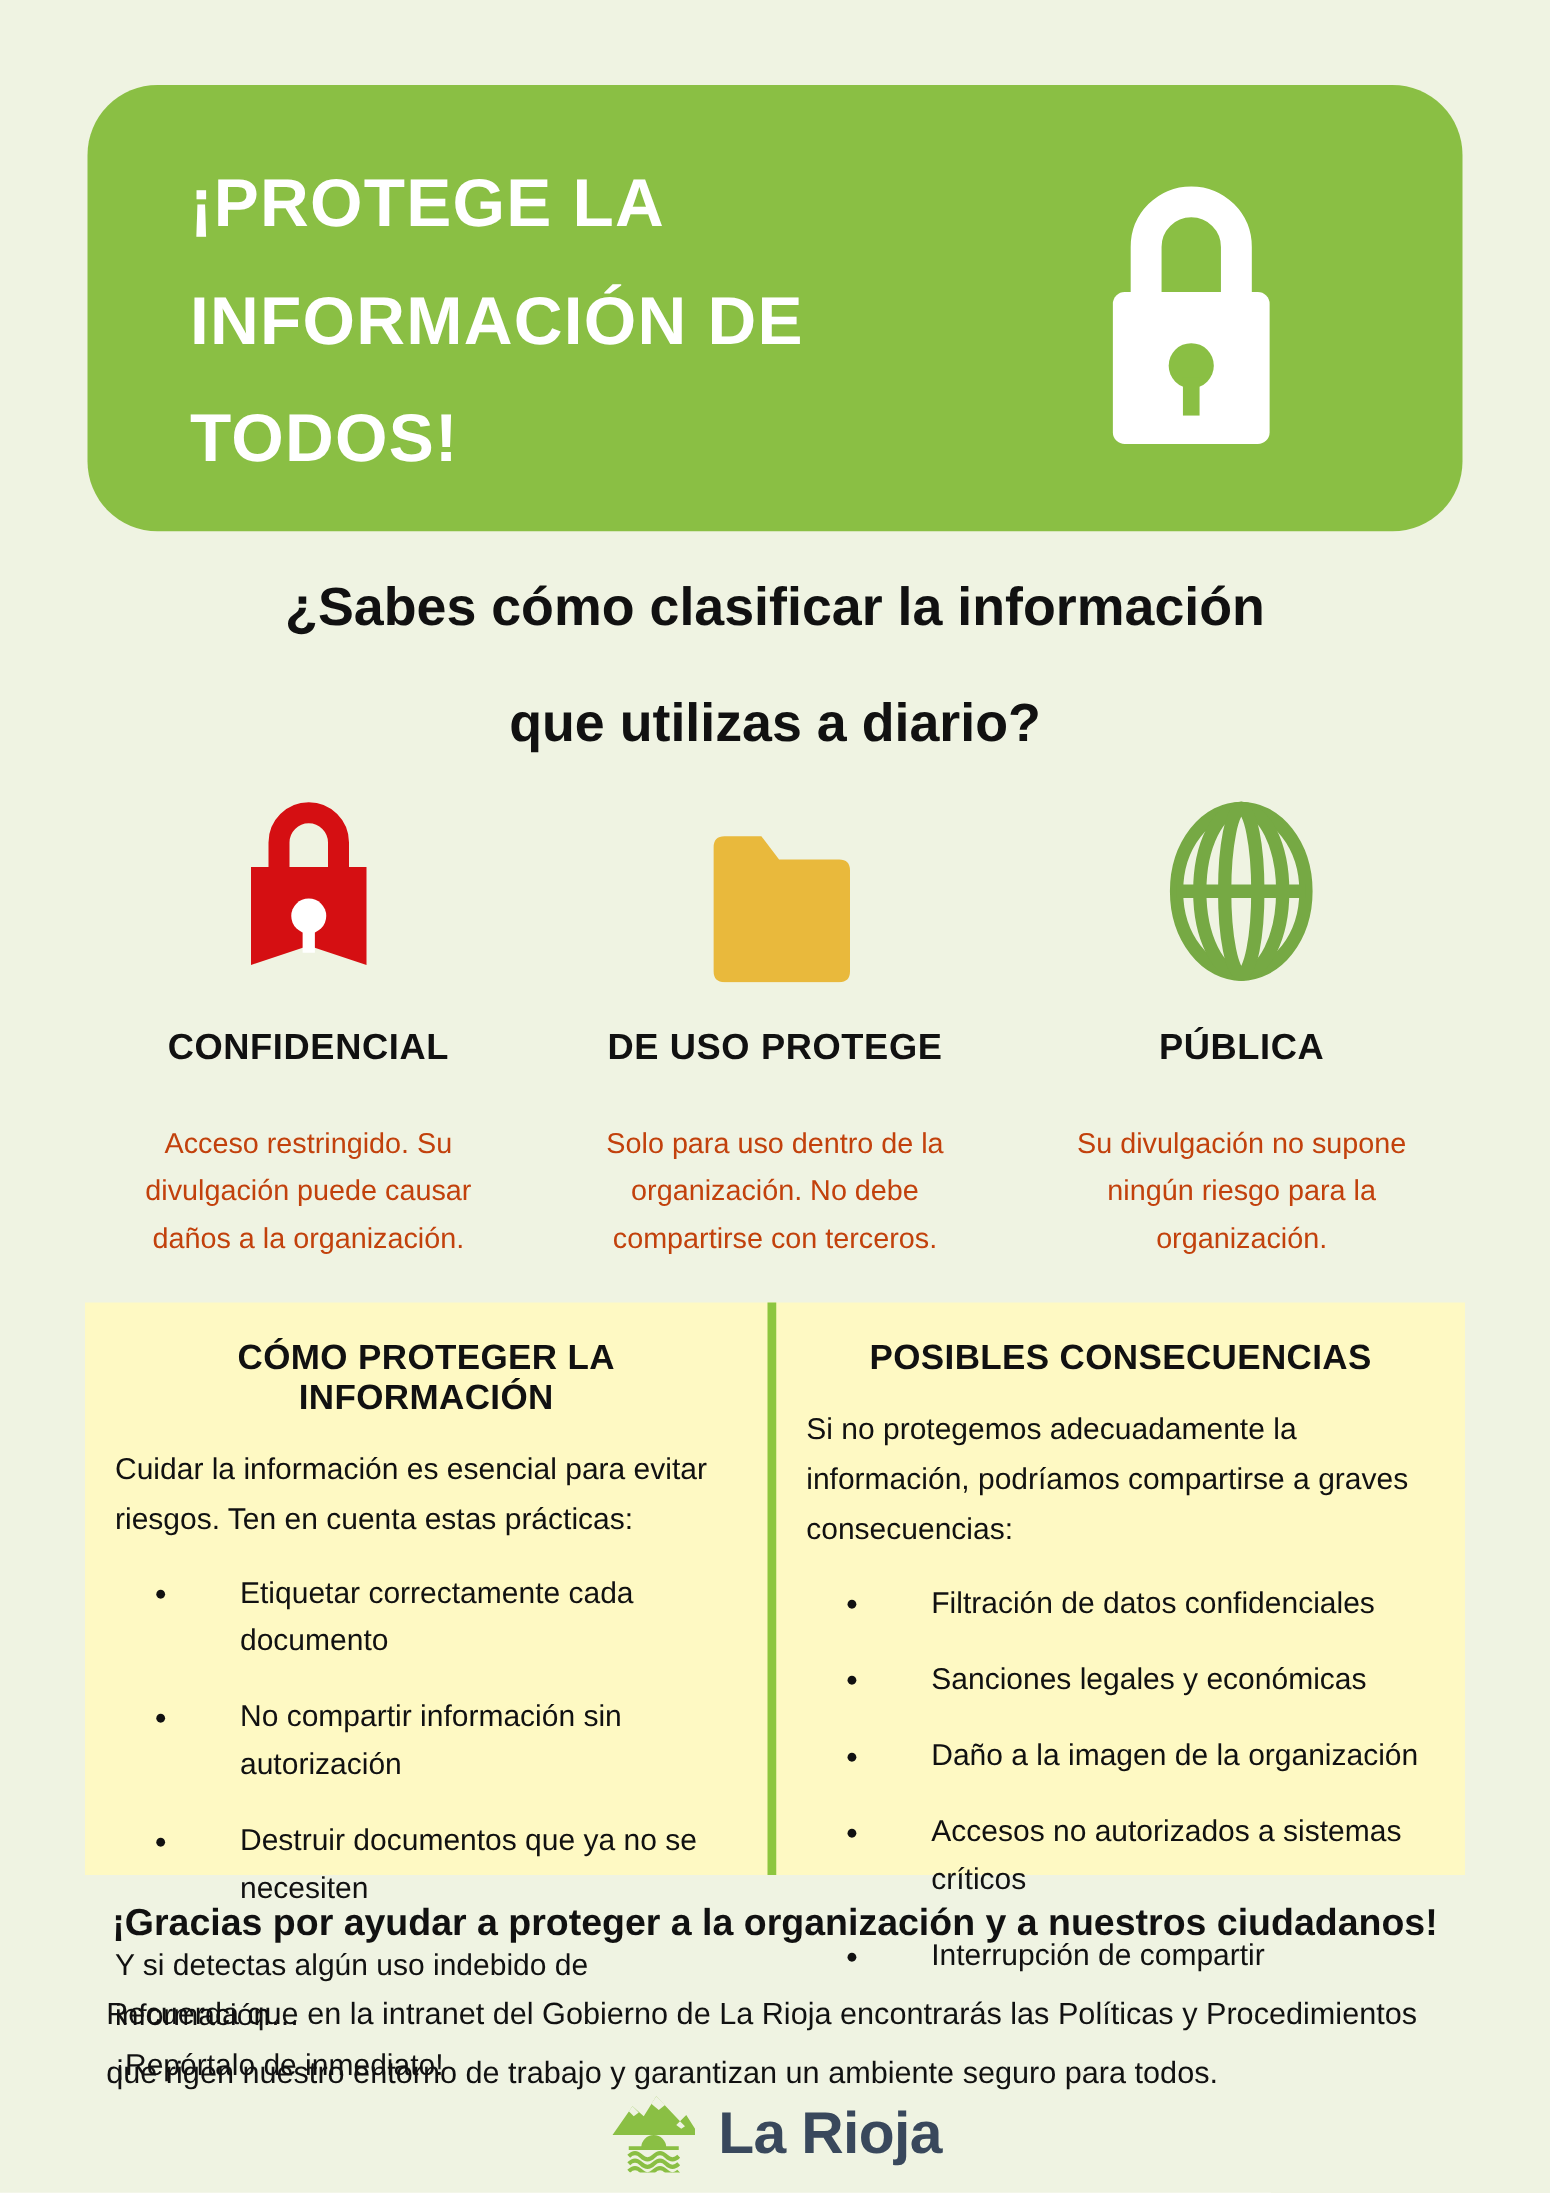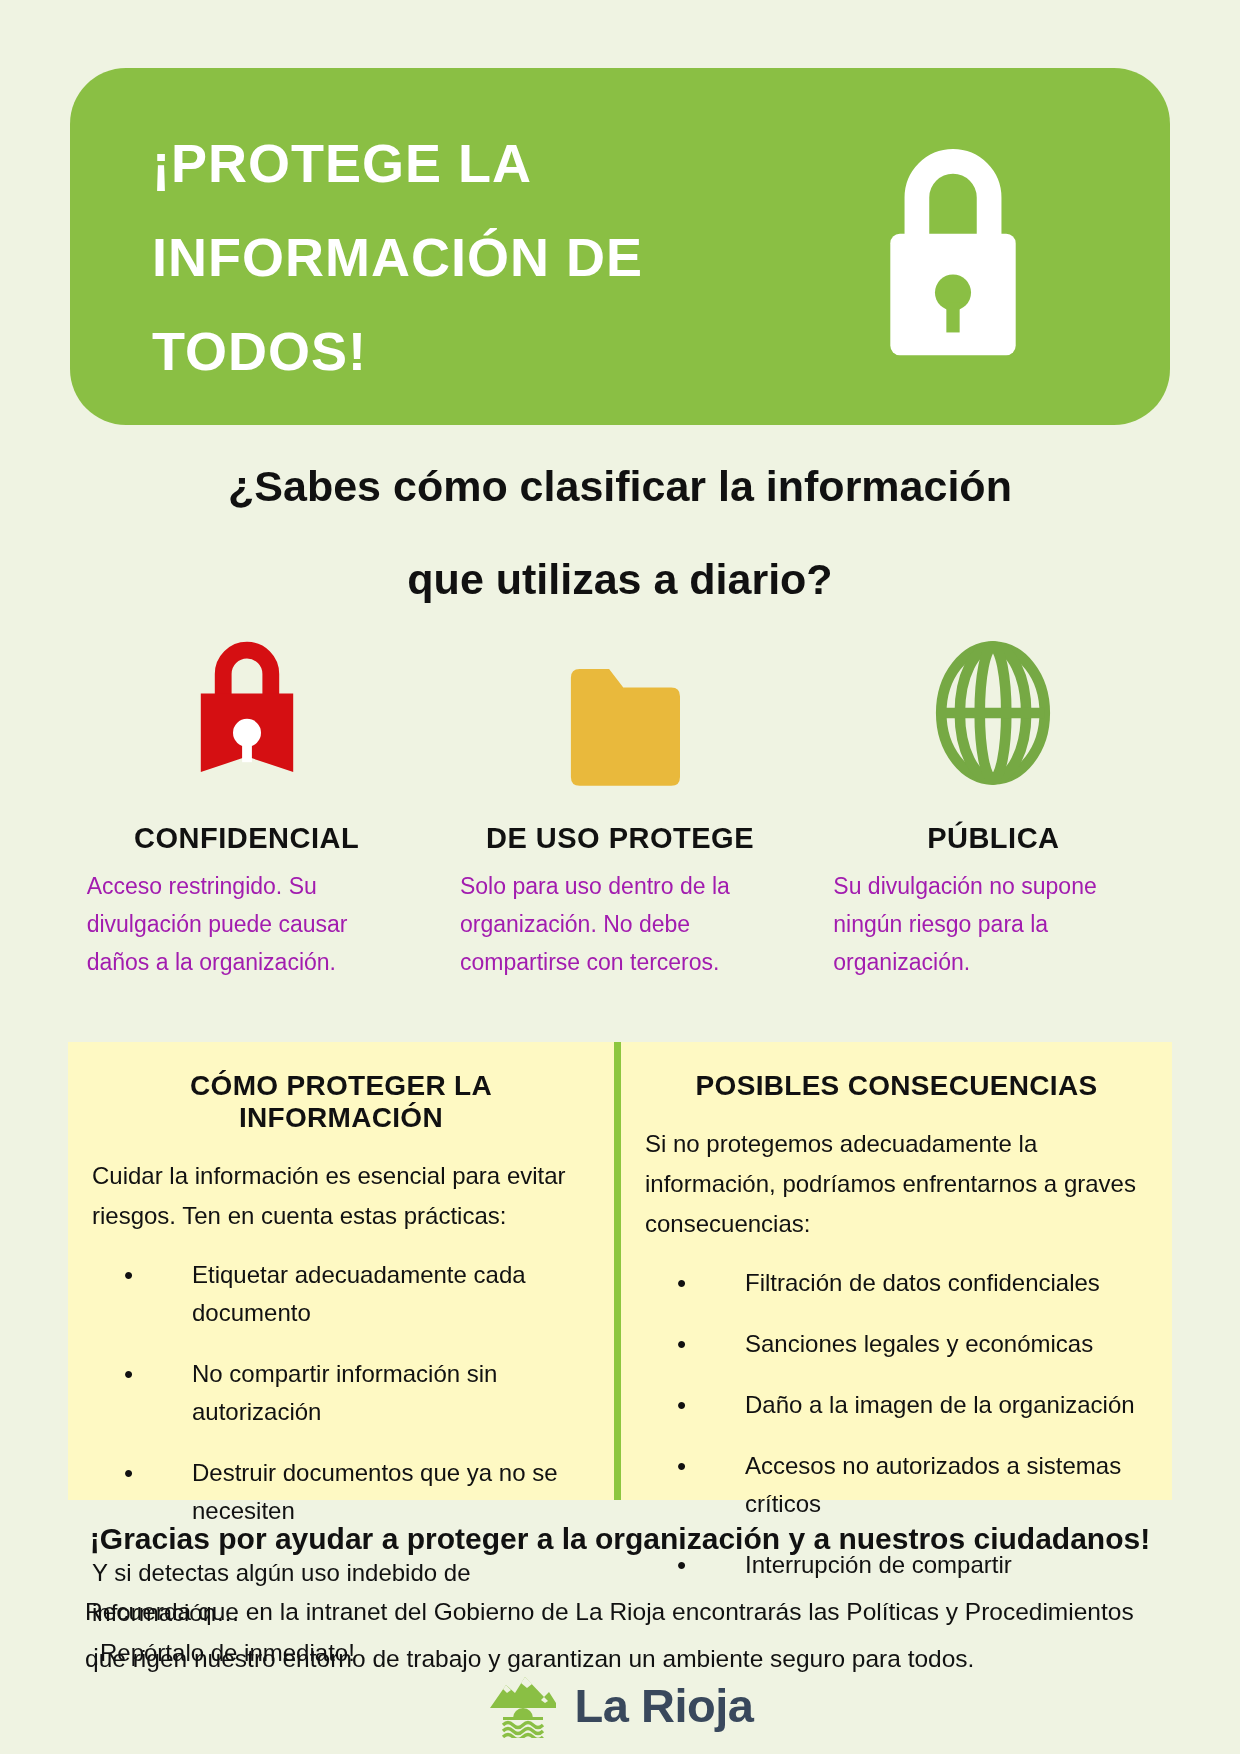--- a/index.html
+++ b/index.html
@@ -12,21 +12,21 @@
   .banner-lock{position:absolute;right:122px;top:58px;width:190px;height:240px;}
 
   
   .question{position:absolute;left:0;top:440px;width:1240px;text-align:center;color:#111111;font-weight:bold;font-size:43px;line-height:93px;}
 
   
   .categories{position:absolute;left:60px;top:636px;width:1120px;display:flex;}
   .category{flex:1;display:flex;flex-direction:column;align-items:center;}
   .cat-icon{height:150px;display:flex;align-items:flex-end;justify-content:center;}
   .cat-label{margin-top:36px;font-size:29px;font-weight:bold;color:#111111;letter-spacing:0.5px;}
-  .cat-desc{margin-top:12px;width:320px;text-align:left;font-size:23px;line-height:38px;color:#a21caf;}
+  .cat-desc{margin-top:40px;width:320px;text-align:center;font-size:23px;line-height:38px;color:#c2410c;}
 
   
   .info-panel{position:absolute;left:68px;top:1042px;width:1104px;height:458px;background:#fef9c3;display:flex;box-sizing:border-box;}
   .info-col{box-sizing:border-box;padding:16px 24px 0 24px;}
   .info-col.left{width:546px;}
   .info-col.right{flex:1;}
   .divider{width:7px;background:#8dc63f;}
   .info-heading{text-align:center;font-size:28px;font-weight:bold;color:#111111;margin:12px 0 22px 0;letter-spacing:0.3px;}
   .info-intro{font-size:24px;line-height:40px;color:#111111;}
   ul.bullets{margin:20px 0 0 0;padding:0;}
@@ -101,35 +101,35 @@
     </div>
 
   </div>
 
   <div class="info-panel">
 
     <div class="info-col left">
       <div class="info-heading">CÓMO PROTEGER LA INFORMACIÓN</div>
       <div class="info-intro">Cuidar la información es esencial para evitar riesgos. Ten en cuenta estas prácticas:</div>
       <ul class="bullets">
-        <li>Etiquetar adecuadamente cada documento</li>
+        <li>Etiquetar correctamente cada documento</li>
         <li>No compartir información sin autorización</li>
         <li>Destruir documentos que ya no se necesiten</li>
       </ul>
       <div class="info-outro">
         <div>Y si detectas algún uso indebido de información…</div>
         <div>¡Repórtalo de inmediato!</div>
       </div>
     </div>
 
     <div class="divider"></div>
 
     <div class="info-col right">
       <div class="info-heading">POSIBLES CONSECUENCIAS</div>
-      <div class="info-intro">Si no protegemos adecuadamente la información, podríamos enfrentarnos a graves consecuencias:</div>
+      <div class="info-intro">Si no protegemos adecuadamente la información, podríamos compartirse a graves consecuencias:</div>
       <ul class="bullets">
         <li>Filtración de datos confidenciales</li>
         <li>Sanciones legales y económicas</li>
         <li>Daño a la imagen de la organización</li>
         <li>Accesos no autorizados a sistemas críticos</li>
         <li>Interrupción de compartir</li>
       </ul>
     </div>
 
   </div>

